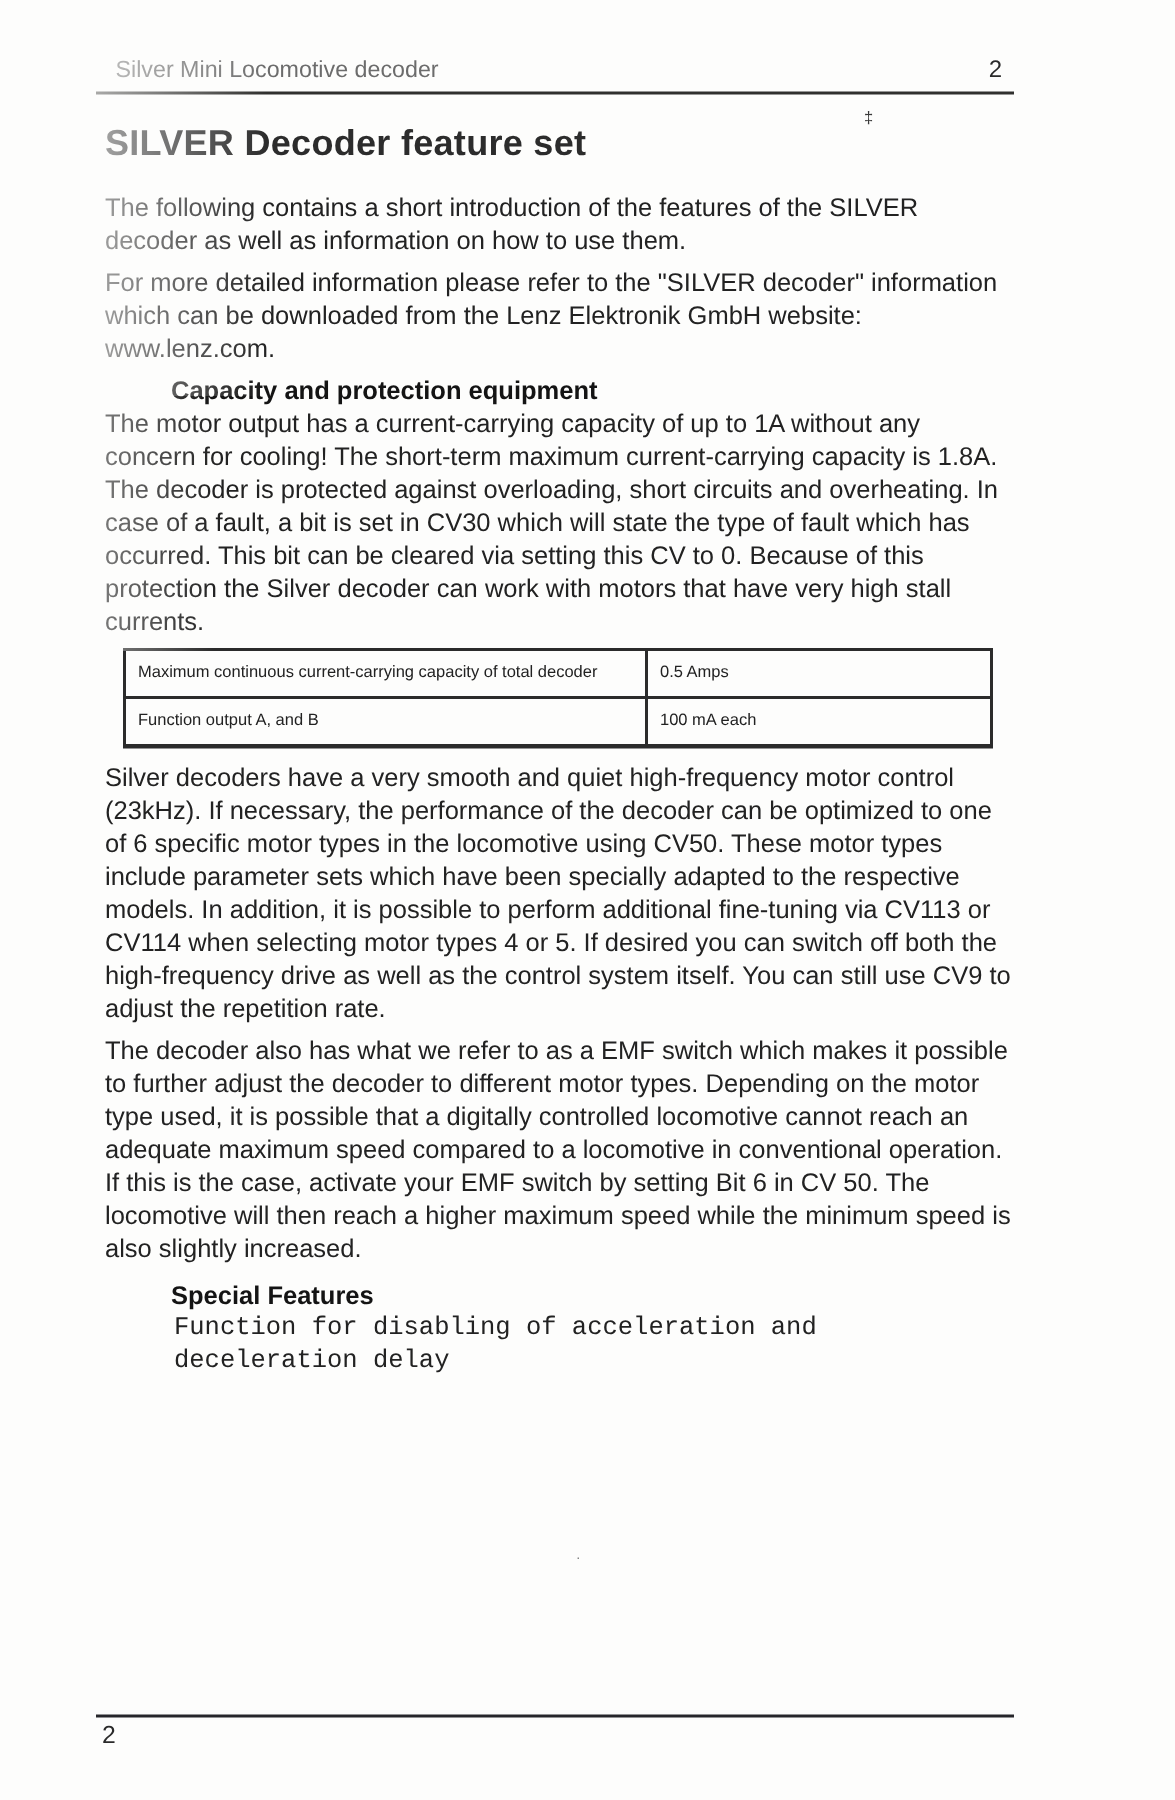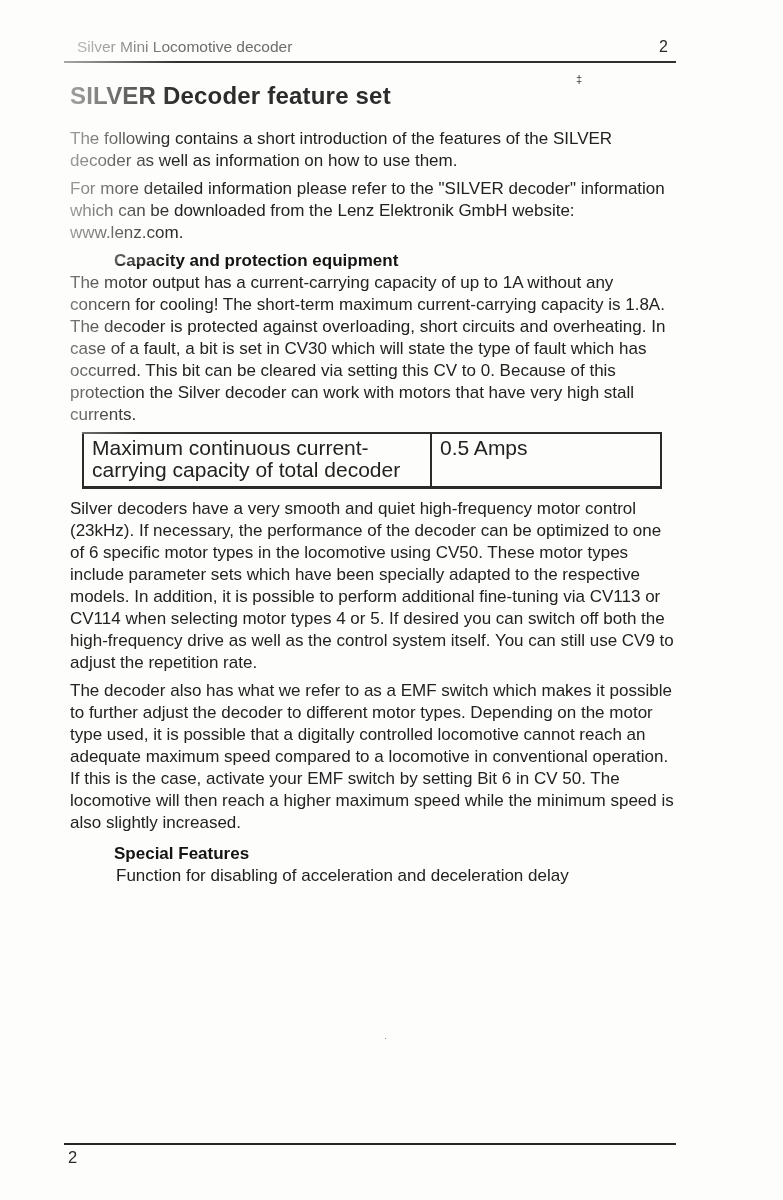--- a/index.html
+++ b/index.html
@@ -65,28 +65,29 @@
     padding-left: 44px;
     font-size: 17px;
     line-height: 22px;
     font-weight: bold;
     color: #141414;
   }
   h2.sub-heading.gap-top { margin-top: 9px; }
   .special-item {
     padding-left: 46px;
     margin-top: 7px;
+    font-family: Liberation Mono, monospace;
   }
   
   table.spec-table {
     border-collapse: collapse;
     table-layout: fixed;
     margin: 2px 0 9px 12px;
     width: 580px;
-    font-size: 21px;
+    font-size: 11px;
     line-height: 22px;
   }
   table.spec-table td {
     border: 2px solid #2b2b2b;
     padding: 3px 8px 5px 8px;
     vertical-align: top;
   }
   table.spec-table tr:last-child td { border-bottom-width: 3px; }
   td.spec-label { width: 330px; white-space: pre-line; }
   td.spec-value { text-align: left; }
@@ -142,20 +143,24 @@
 
     <h2 class="sub-heading">Capacity and protection equipment</h2>
     <p>The motor output has a current-carrying capacity of up to 1A without any concern for cooling! The short-term maximum current-carrying capacity is 1.8A. The decoder is protected against overloading, short circuits and overheating. In case of a fault,  a bit is set in CV30 which will state the type of fault which has occurred. This bit can be cleared via setting this CV to 0. Because of this protection the Silver decoder can work with motors that have very high stall currents.</p>
 
     <table class="spec-table">
       <tbody>
         <tr>
           <td class="spec-label">Maximum continuous current-carrying capacity of total decoder</td>
           <td class="spec-value">0.5 Amps</td>
         </tr>
+        <tr>
+          <td class="spec-label">Function output A, and B</td>
+          <td class="spec-value">100 mA each</td>
+        </tr>
       </tbody>
     </table>
 
     <p>Silver decoders have a very smooth and quiet high-frequency motor control (23kHz). If necessary, the performance of the decoder can be optimized to one of 6 specific motor types in the locomotive using CV50. These motor types include parameter sets which have been specially adapted to the respective models. In addition, it is possible to perform additional fine-tuning via CV113 or CV114 when selecting motor types 4 or 5. If desired you can switch off both the high-frequency drive as well as the control system itself. You can still use CV9 to adjust the repetition rate.</p>
     <p>The decoder also has what we refer to as a  EMF switch which makes it possible to further adjust the decoder to different motor types. Depending on the motor type used, it is possible that a digitally controlled locomotive cannot reach an adequate maximum speed compared to a locomotive in conventional operation. If this is the case, activate your EMF switch by setting Bit 6 in CV 50. The locomotive will then reach a higher maximum speed while the minimum speed is also slightly increased.</p>
 
     <h2 class="sub-heading gap-top">Special Features</h2>
     <p class="special-item">Function for disabling of acceleration and deceleration delay</p>
 
   </div>

